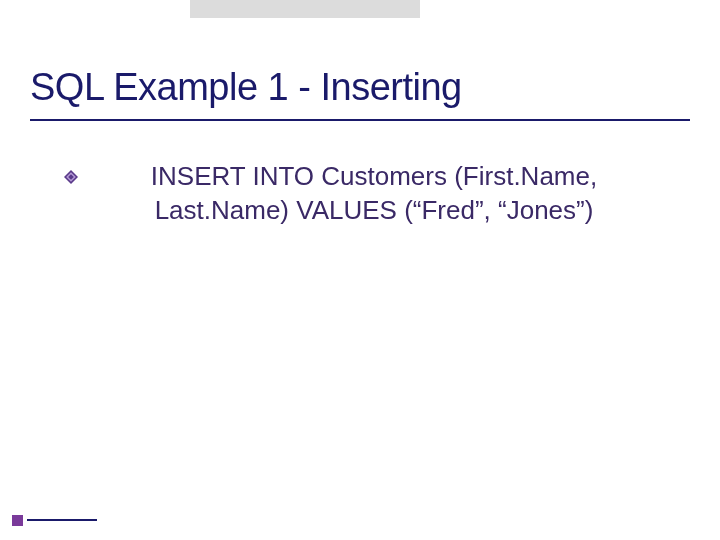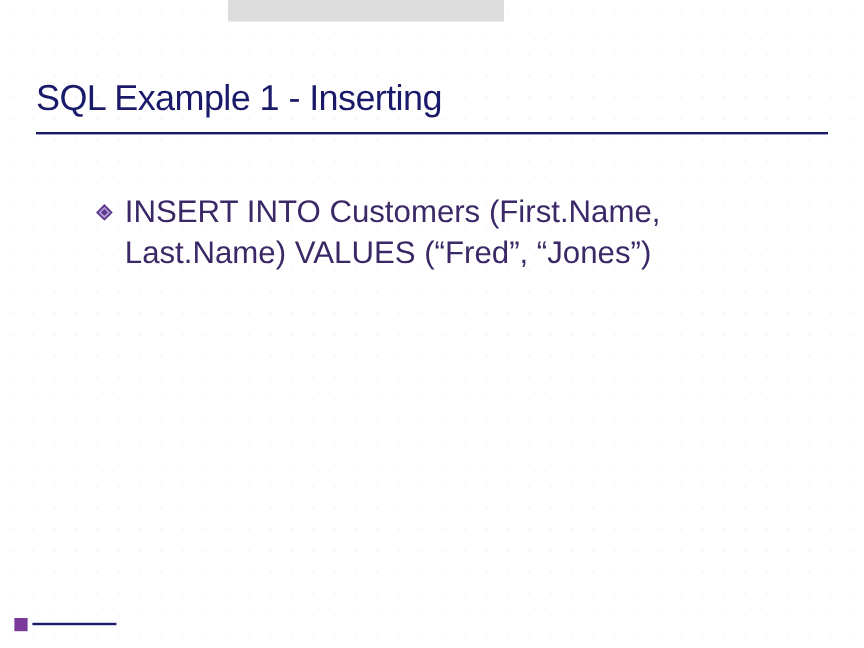--- a/index.html
+++ b/index.html
@@ -35,39 +35,40 @@
 
   
   .title-wrap {
     position: absolute;
     top: 66px;
     left: 30px;
     right: 30px;
   }
   .title {
     font-family: Verdana, Geneva, sans-serif;
-    font-size: 30px;
+    font-size: 38px;
     font-weight: 400;
     color: #1a1a6a;
     letter-spacing: -0.5px;
   }
   .title-rule {
     margin-top: 10px;
     height: 0;
     border: 0;
     border-top: 2px solid #1a1a6a;
     width: 100%;
   }
 
   
   .body {
     position: absolute;
     top: 160px;
-    left: 80px;
+    left: 64px;
     right: 60px;
+    text-align: center;
   }
   .bullet-item {
     position: relative;
     padding-left: 24px;
     font-size: 26px;
     line-height: 1.3;
     color: #3a2966;
   }
   .bullet-icon {
     position: absolute;

